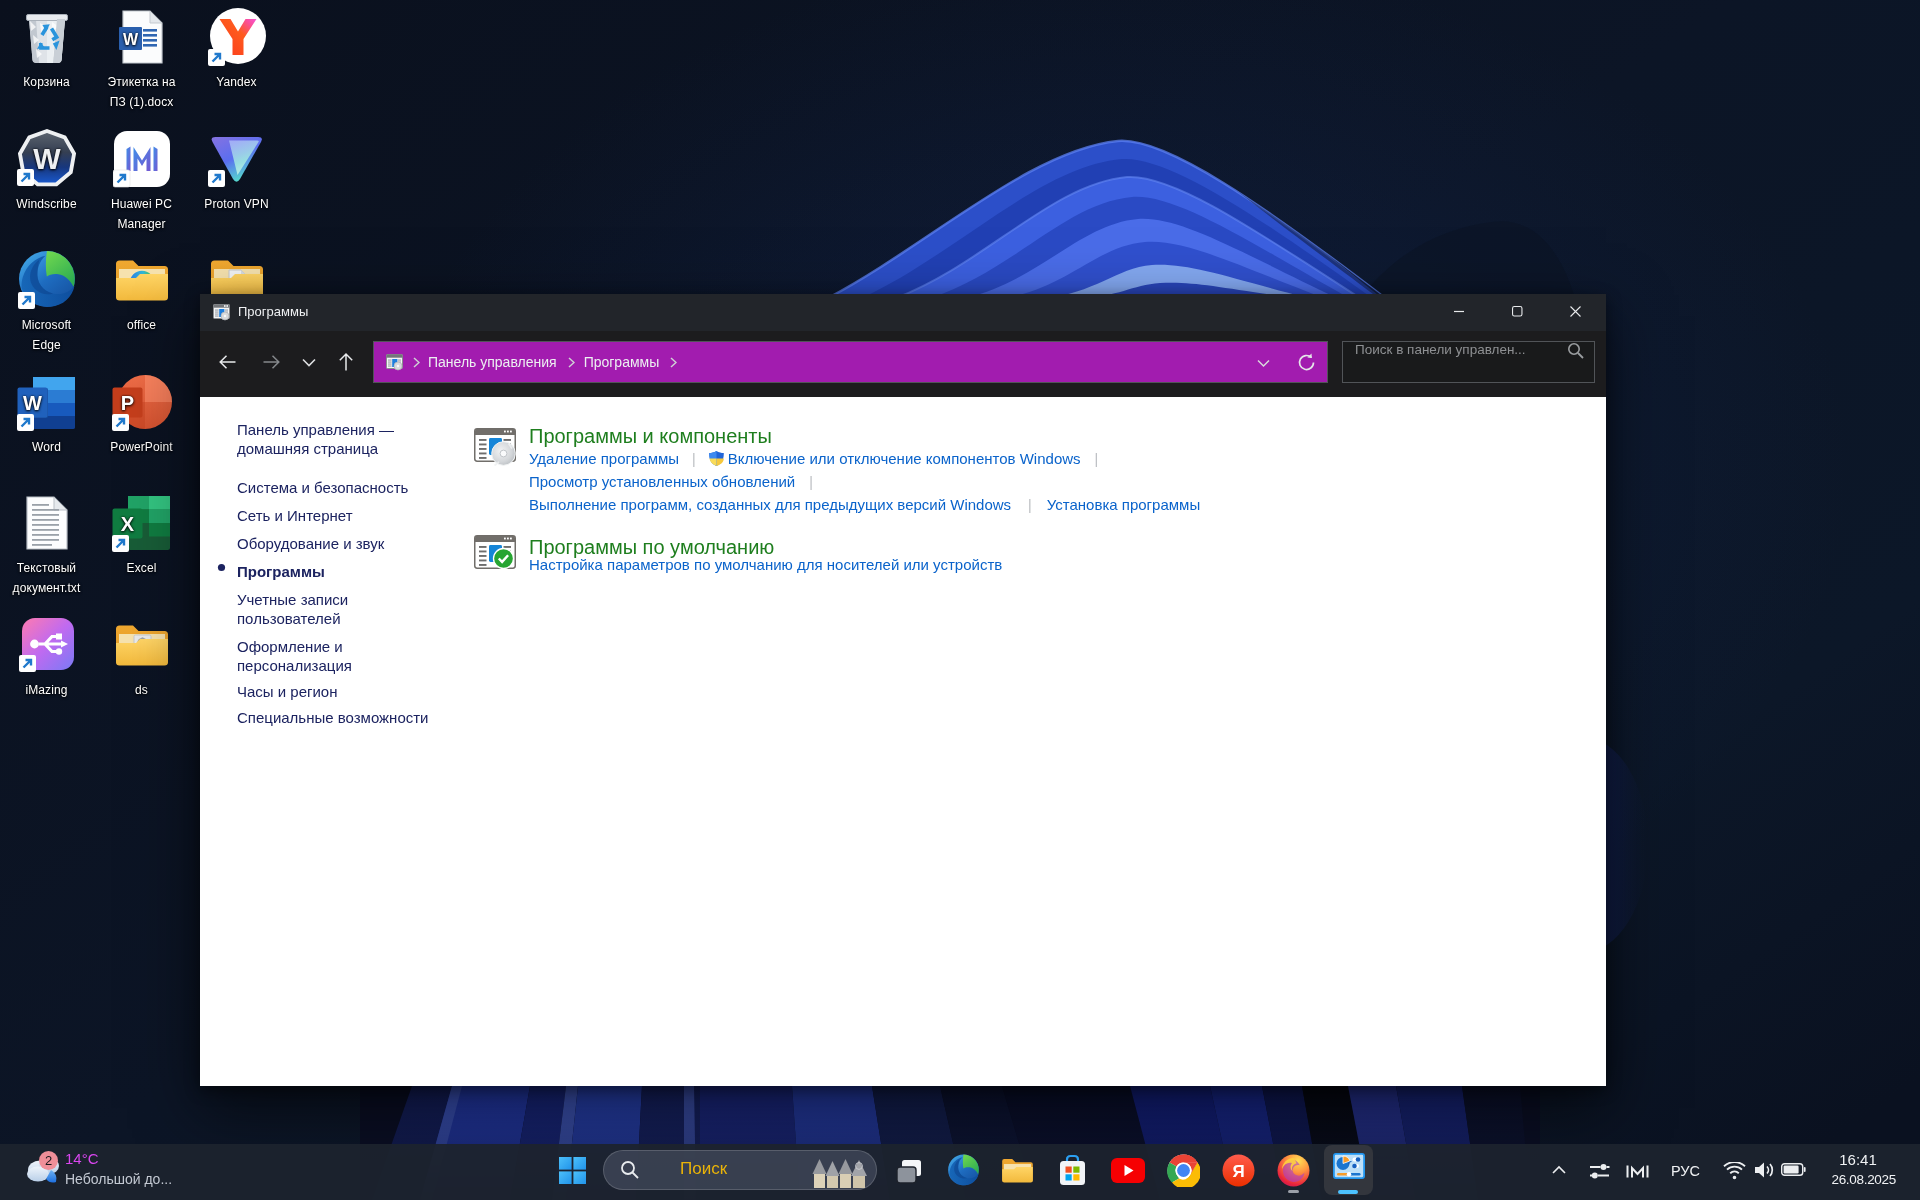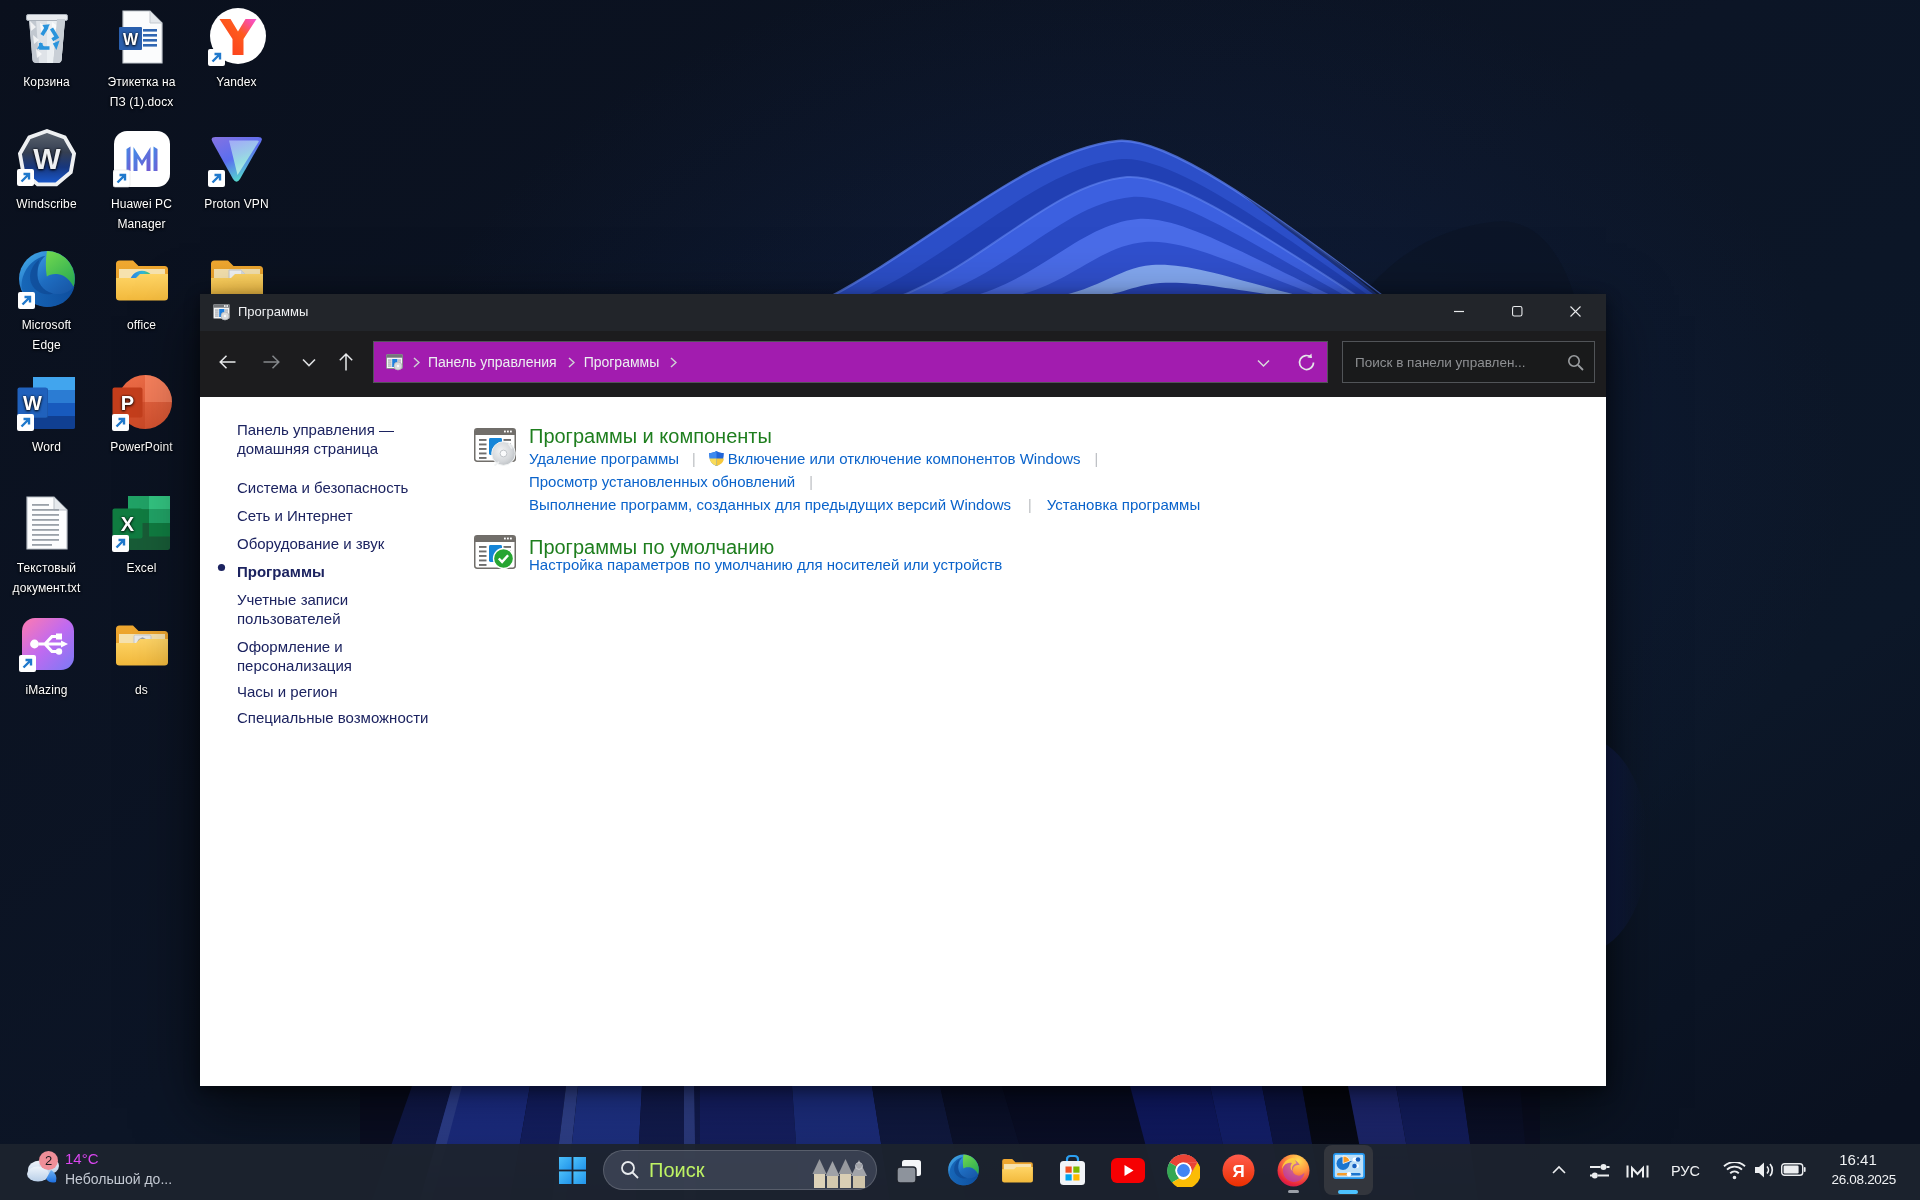--- a/index.html
+++ b/index.html
@@ -12,21 +12,21 @@
 .di .ic{height:58px;display:flex;align-items:center;justify-content:center}
 .di .ic svg{margin:0 auto}
 .di .lb{margin-top:6px;letter-spacing:.1px}
 
 #win{position:absolute;left:200px;top:294px;width:1406px;height:792px;border-radius:0;background:#fff;box-shadow:0 22px 60px rgba(0,0,0,.6),0 4px 14px rgba(0,0,0,.45);overflow:hidden}
 #titlebar{position:absolute;left:0;top:0;width:100%;height:37px;background:#22252a}
 #titlebar .t{position:absolute;left:38px;top:10px;color:#eef0f2;font-size:13px}
 #toolbar{position:absolute;left:0;top:37px;width:100%;height:66px;background:#1c1c1e}
 #crumb{position:absolute;left:173px;top:47px;width:955px;height:42px;background:#a21caf;border:1px solid #515458;box-sizing:border-box;display:flex;align-items:center}
 #crumb .txt{color:#eceff1;font-size:14px}
-#sbox{position:absolute;left:1142px;top:47px;width:253px;height:42px;background:#191a1b;border:1px solid #515458;box-sizing:border-box;display:flex;align-items:center}
+#sbox{position:absolute;left:1142px;top:47px;width:253px;height:42px;background:#191a1b;border:1px solid #515458;box-sizing:border-box;display:flex;align-items:flex-start}
 #sbox .ph{color:#8e9093;font-size:13.5px;margin-left:12px;flex:1;white-space:nowrap;overflow:hidden}
 #content{position:absolute;left:0;top:103px;width:100%;height:689px;background:#fff}
 .sb{position:absolute;left:37px;top:23px;width:260px;color:#1c2360;font-size:15px}
 .sb .it{margin-bottom:9px;line-height:19px}
 .mainc{position:absolute;left:274px;top:0}
 .glink{color:#1e7e1e;font-size:20px;white-space:nowrap}
 .blink{color:#0a63cb;font-size:15px}
 .sep{color:#b9bcc0;padding:0 6px;font-size:14px}
 
 #taskbar{position:absolute;left:0;top:1144px;width:1920px;height:56px;background:rgba(29,35,46,.94)}
@@ -634,21 +634,21 @@
       <rect x="14.4" y="0" width="12.6" height="12.6" fill="url(#stg)"></rect>
       <rect x="0" y="14.4" width="12.6" height="12.6" fill="url(#stg)"></rect>
       <rect x="14.4" y="14.4" width="12.6" height="12.6" fill="url(#stg)"></rect>
 </svg>
 
 <div class="abs" style="left:603px;top:6px;width:274px;height:40px;border-radius:20px;background:rgba(82,90,110,.52);border:1px solid rgba(255,255,255,.16);box-sizing:border-box"></div>
 <svg class="abs" style="left:620px;top:16px" width="20" height="20" viewBox="0 0 20 20">
       <circle cx="8" cy="8" r="6" stroke="#e8ebee" stroke-width="1.8" fill="none"></circle>
       <path d="M12.5 12.5 L18 18" stroke="#e8ebee" stroke-width="1.8"></path>
     </svg>
-<div class="abs" style="left:649px;top:15px;color:#bef264;font-size:20px">Поиск</div>
+<div class="abs" style="left:680px;top:15px;color:#eab308;font-size:17px">Поиск</div>
 <svg class="abs" style="left:812px;top:12px" width="58" height="34" viewBox="0 0 58 34">
 <g>
 <path d="M2 18 h11 v14 h-11 z" fill="#ddd2b8"></path>
         <path d="M7.5 3 L14.5 18 L0.5 18 Z" fill="#97999e"></path>
 <path d="M15 20 h11 v12 h-11 z" fill="#d3c8ae"></path>
         <path d="M20.5 5 L27.5 20 L13.5 20 Z" fill="#a0a2a7"></path>
 <path d="M28 18 h11 v14 h-11 z" fill="#d9ceb4"></path>
         <path d="M33.5 3 L40.5 18 L26.5 18 Z" fill="#97999e"></path>
 <path d="M41 20 h12 v12 h-12 z" fill="#cfc4aa"></path>
         <path d="M47 4 L55 20 L39 20 Z" fill="#a2a4a9"></path>

